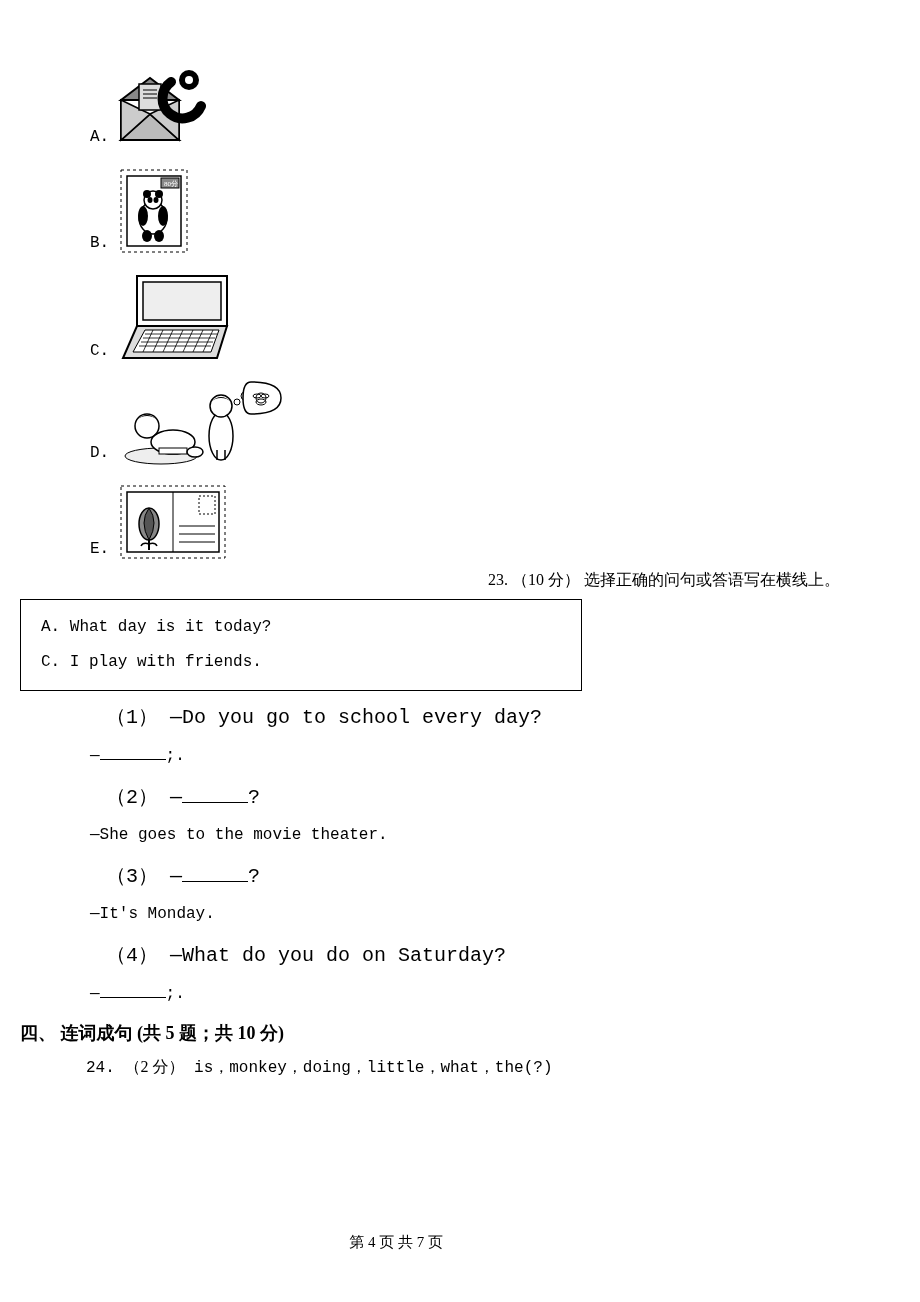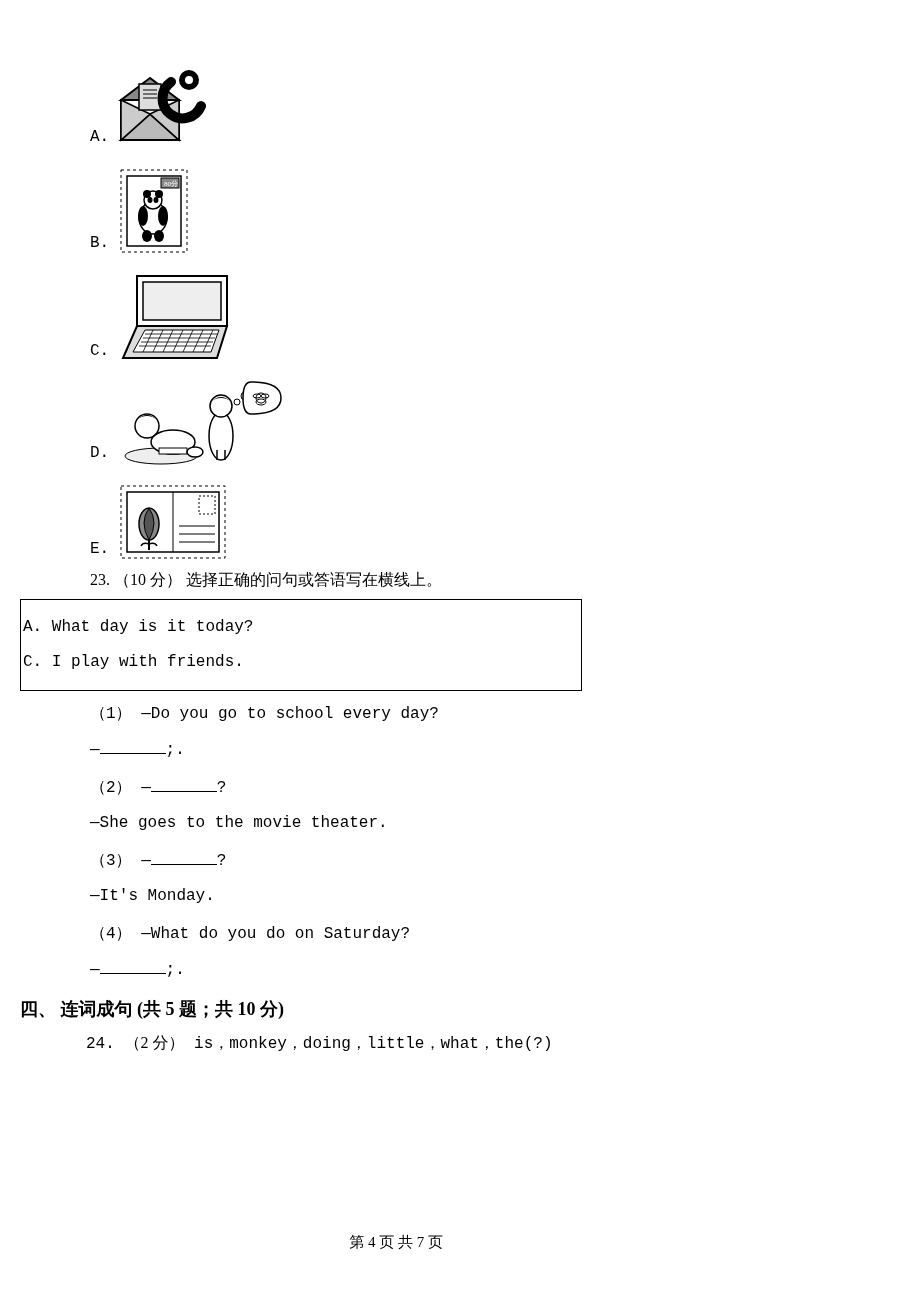--- a/index.html
+++ b/index.html
@@ -26,35 +26,36 @@
       padding-bottom: 4px;
     }
     .img-box {
       display: inline-block;
     }
     .q23-title {
       margin-left: 10px;
       font-size: 16px;
       margin-top: 8px;
       margin-bottom: 8px;
+      text-align: right;
     }
     .choice-box {
       border: 1px solid #000;
       margin: 4px 0 12px -60px;
       width: 562px;
-      padding: 10px 2px;
+      padding: 10px 20px;
       font-family: "Courier New", monospace;
       font-size: 16px;
       line-height: 2.2;
     }
     .choice-box div { white-space: pre; }
     .sub-q {
-      margin-left: 10px;
-      font-family: "Courier New", monospace;
-      font-size: 16px;
+      margin-left: 26px;
+      font-family: "Courier New", monospace;
+      font-size: 20px;
       margin-bottom: 16px;
     }
     .sub-a {
       margin-left: 10px;
       font-family: "Courier New", monospace;
       font-size: 16px;
       margin-bottom: 18px;
     }
     .blank {
       display: inline-block;

